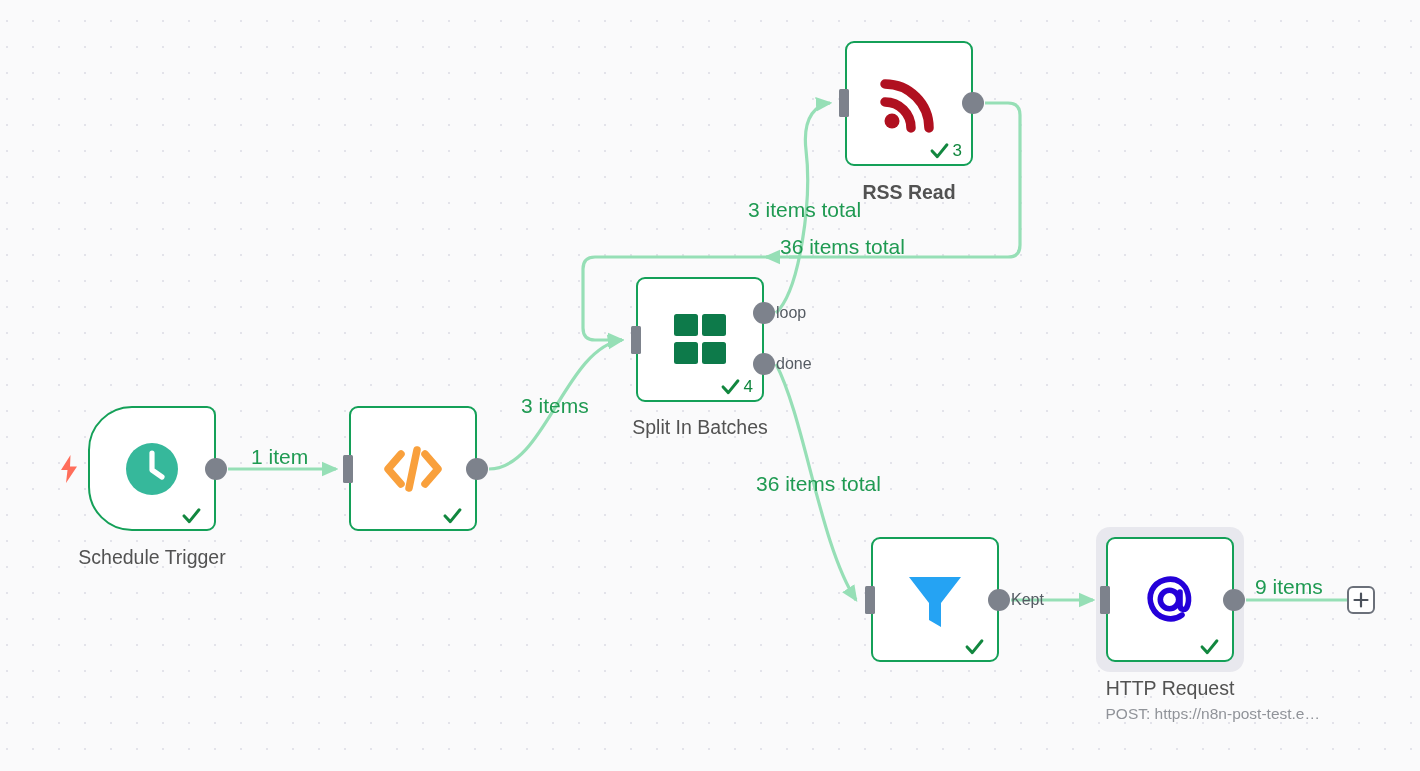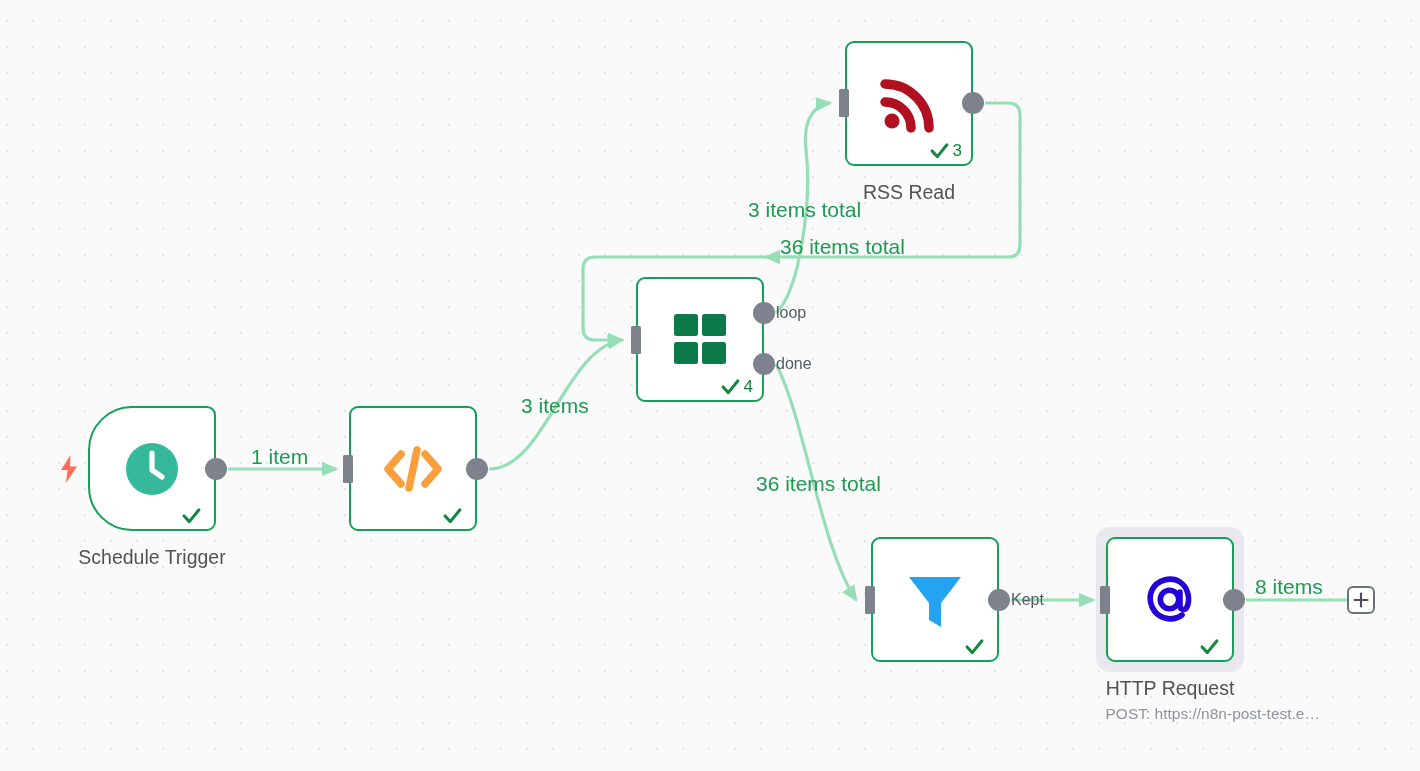--- a/index.html
+++ b/index.html
@@ -220,37 +220,38 @@
         <rect x="30" y="30" width="24" height="22" rx="2.5" fill="#0d7a4a"></rect>
       </svg>
     </div>
     <div class="node-status">
       <svg class="tick" viewBox="0 0 24 24" xmlns="http://www.w3.org/2000/svg">
         <path d="M3.5 12.5 L9.5 19 L20.5 5.5" fill="none" stroke="#12873f" stroke-width="3.4" stroke-linecap="round" stroke-linejoin="round"></path>
       </svg>
       <span class="count">4</span>
     </div>
   </div>
+  <div class="node-caption" style="left:570px; top:416px; width:260px;">Split In Batches</div>
 
   <div class="node" style="left:845px; top:41px; width:128px; height:125px;">
     <div class="node-inner">
       <svg class="node-icon" width="58" height="58" viewBox="0 0 58 58" xmlns="http://www.w3.org/2000/svg">
         <circle cx="12" cy="46" r="7.5" fill="#b01020"></circle>
         <path d="M5 27 A 26 26 0 0 1 31 53" fill="none" stroke="#b01020" stroke-width="9.5" stroke-linecap="round"></path>
         <path d="M5 9 A 44 44 0 0 1 49 53" fill="none" stroke="#b01020" stroke-width="9.5" stroke-linecap="round"></path>
       </svg>
     </div>
     <div class="node-status">
       <svg class="tick" viewBox="0 0 24 24" xmlns="http://www.w3.org/2000/svg">
         <path d="M3.5 12.5 L9.5 19 L20.5 5.5" fill="none" stroke="#12873f" stroke-width="3.4" stroke-linecap="round" stroke-linejoin="round"></path>
       </svg>
       <span class="count">3</span>
     </div>
   </div>
-  <div class="node-caption" style="left:779px; top:181px; width:260px;">RSS Read</div>
+  <div class="node-caption" style="left:779px; top:181px; width:260px;font-weight:bold;">RSS Read</div>
 
   <div class="node" style="left:871px; top:537px; width:128px; height:125px;">
     <div class="node-inner">
       <svg class="node-icon" width="60" height="60" viewBox="0 0 60 60" xmlns="http://www.w3.org/2000/svg">
         <path d="M4 7 L56 7 L36 33 L36 57 L24 50 L24 33 Z" fill="#25a3f3"></path>
       </svg>
     </div>
     <div class="node-status">
       <svg class="tick" viewBox="0 0 24 24" xmlns="http://www.w3.org/2000/svg">
         <path d="M3.5 12.5 L9.5 19 L20.5 5.5" fill="none" stroke="#12873f" stroke-width="3.4" stroke-linecap="round" stroke-linejoin="round"></path>
@@ -297,21 +298,21 @@
   <div class="port-label" style="left:1011px; top:591px;">Kept</div>
 
   <div class="port-in" style="left:1100px; top:586px;"></div>
   <div class="port-out" style="left:1223px; top:589px;"></div>
 
   <div class="edge-label" style="left:251px; top:445px;">1 item</div>
   <div class="edge-label" style="left:521px; top:394px;">3 items</div>
   <div class="edge-label" style="left:748px; top:198px;">3 items total</div>
   <div class="edge-label" style="left:780px; top:235px;">36 items total</div>
   <div class="edge-label" style="left:756px; top:472px;">36 items total</div>
-  <div class="edge-label" style="left:1255px; top:575px;">8 items</div>
+  <div class="edge-label" style="left:1255px; top:575px;">9 items</div>
 
   <div class="plus-btn" style="left:1347px; top:586px;">
     <svg width="16" height="16" viewBox="0 0 16 16" xmlns="http://www.w3.org/2000/svg">
       <path d="M8 1.5 L8 14.5 M1.5 8 L14.5 8" stroke="#4c525c" stroke-width="2.2" stroke-linecap="round"></path>
     </svg>
   </div>
 
 </div>
 
 </body></html>

